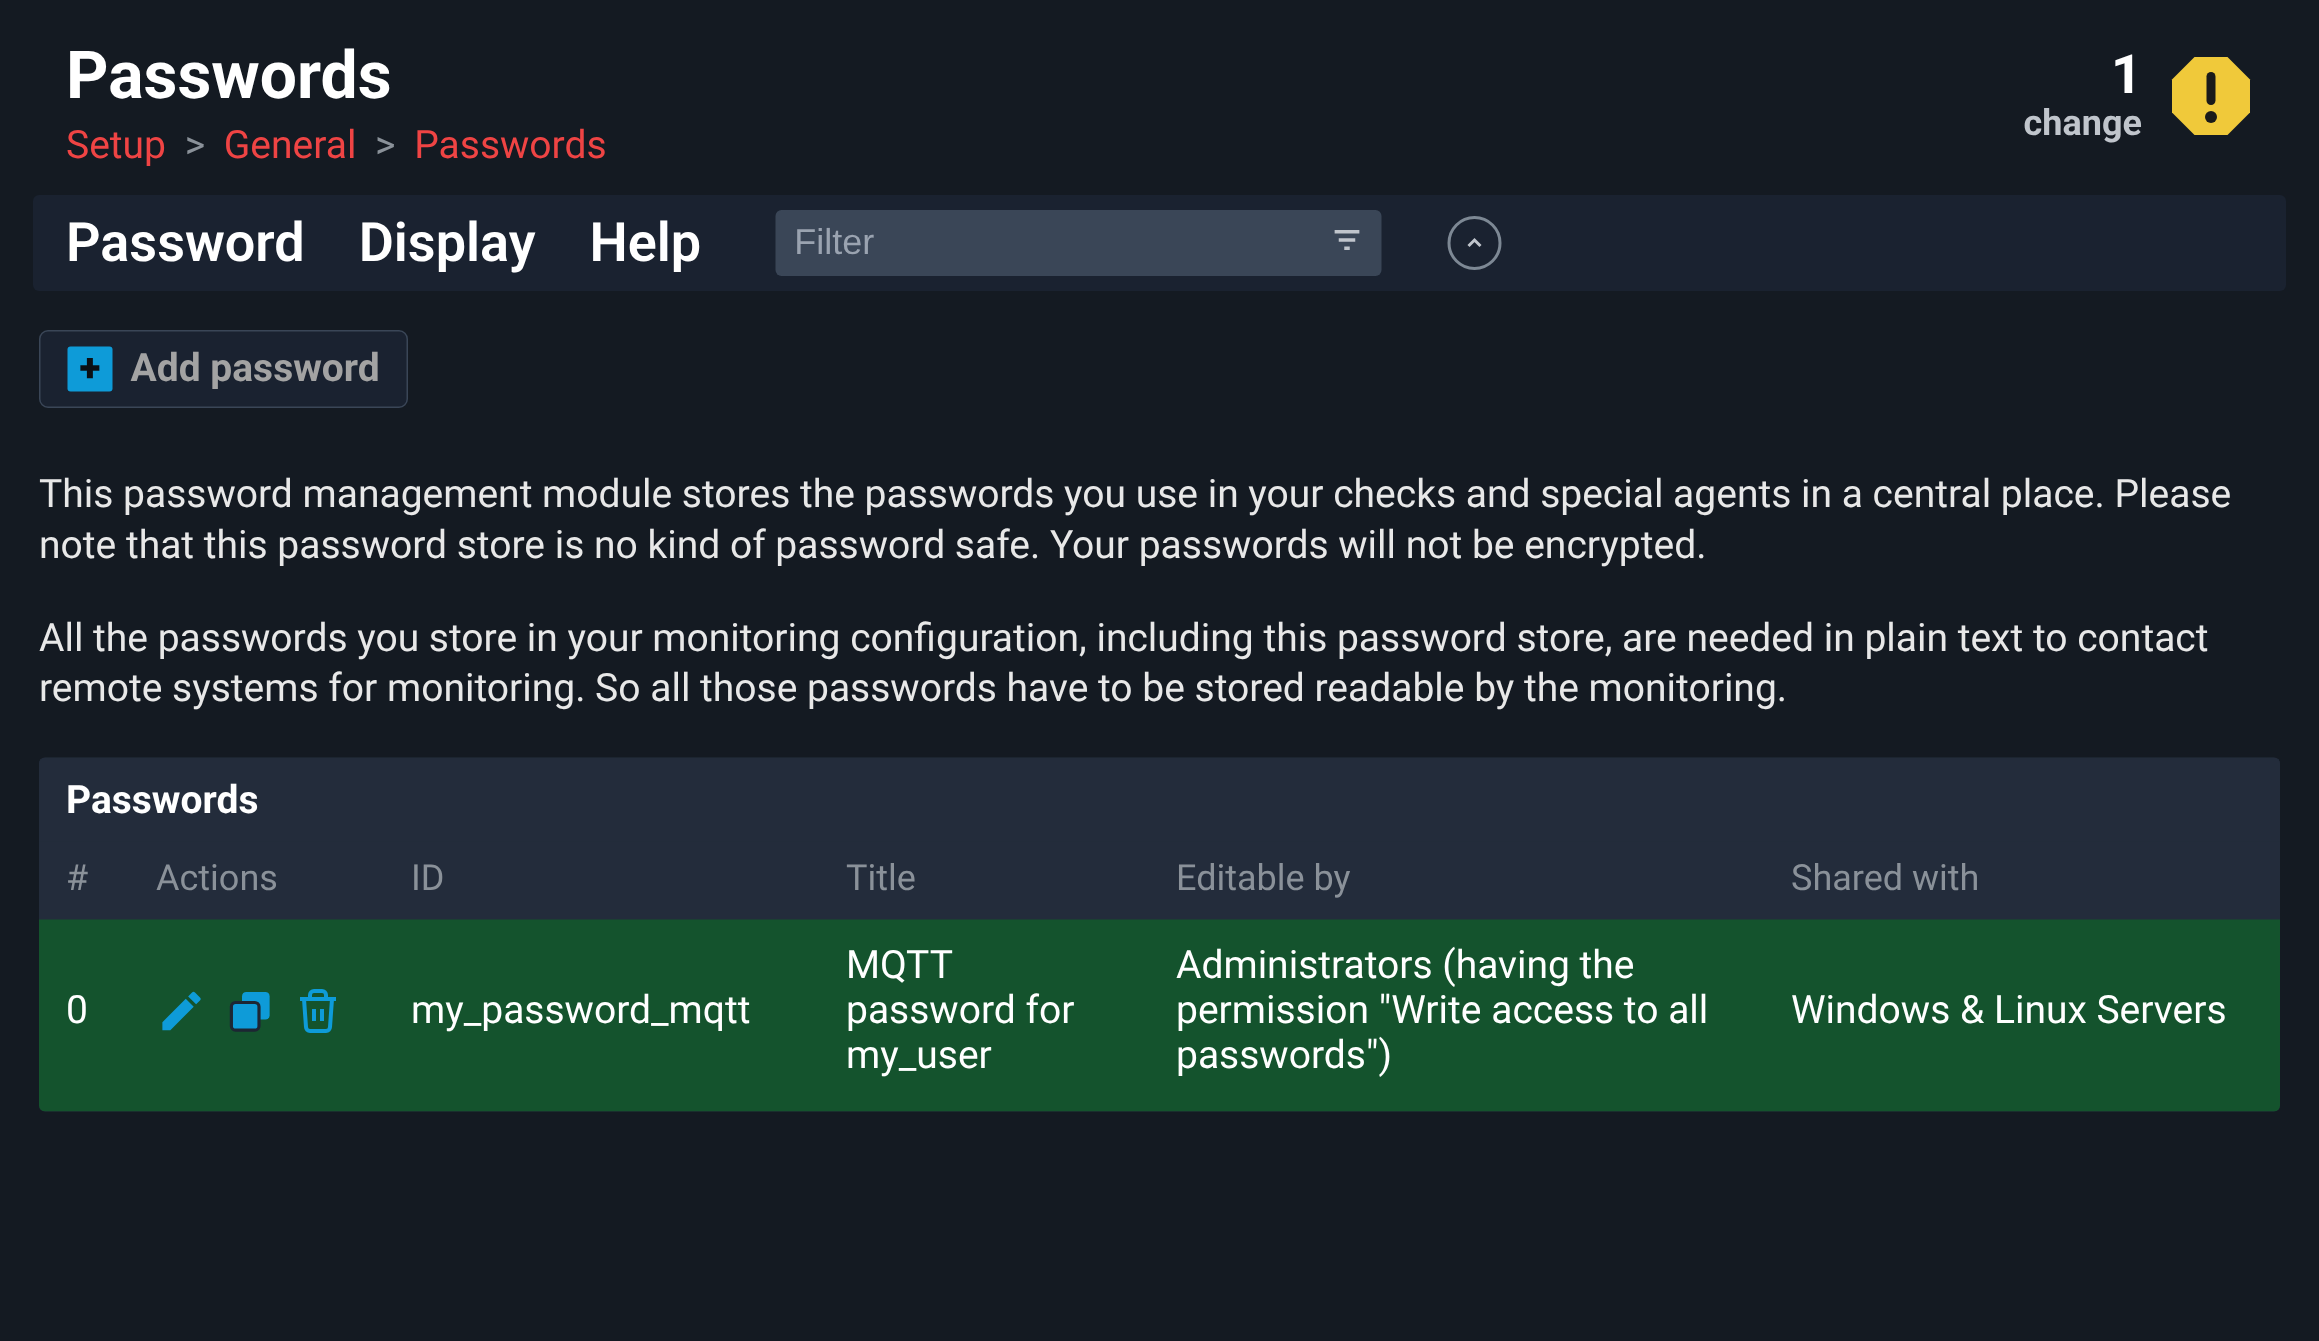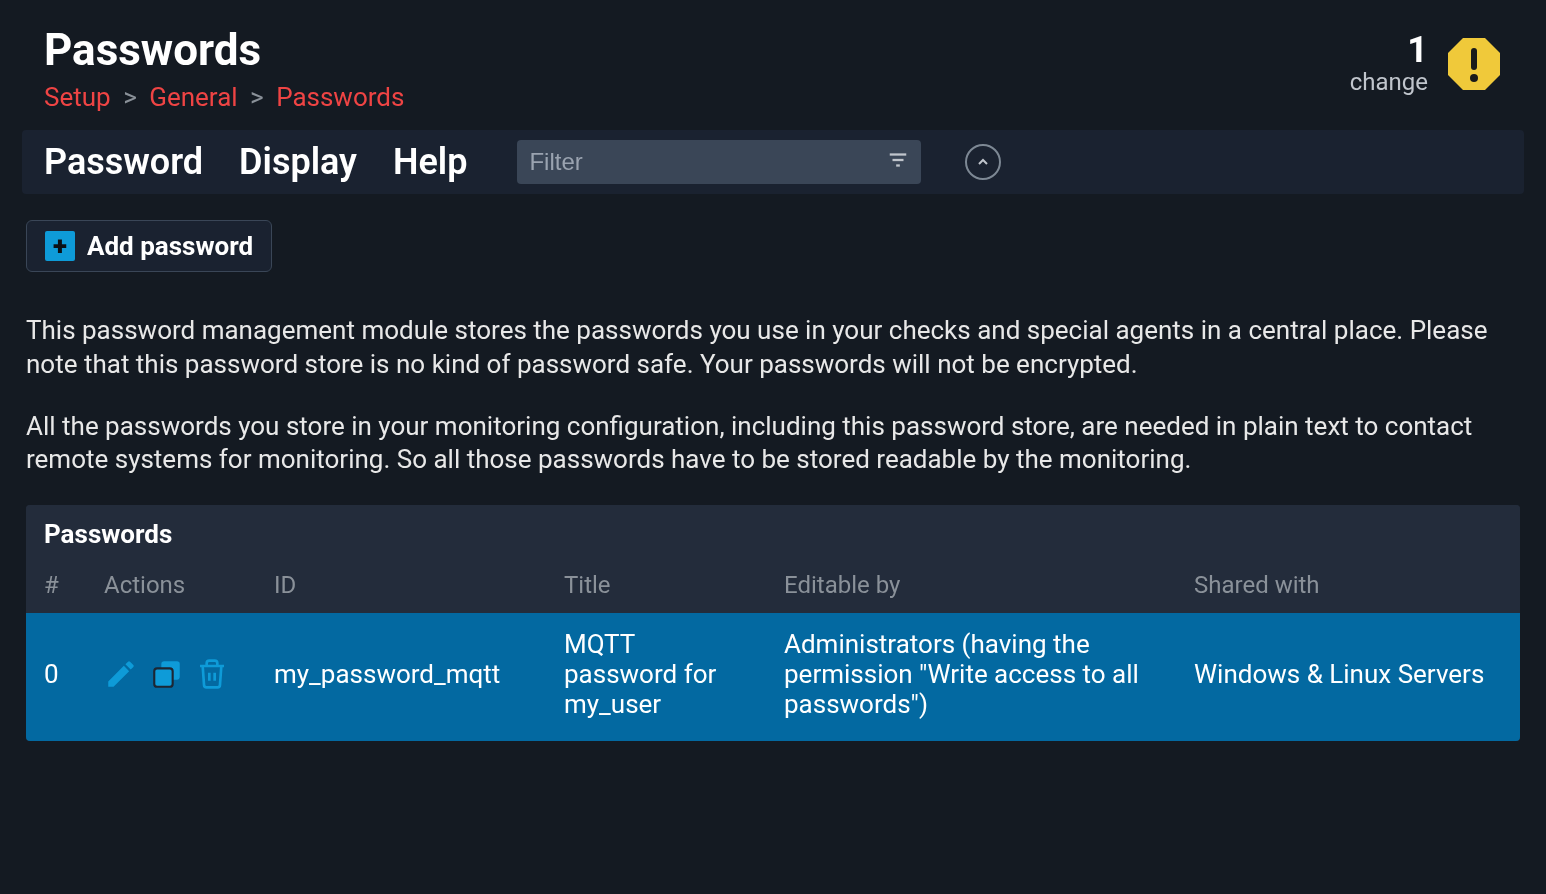--- a/index.html
+++ b/index.html
@@ -41,20 +41,21 @@
   }
   .changes-count {
     font-size: 36px;
     font-weight: 700;
     color: #ffffff;
     line-height: 1;
   }
   .changes-label {
     font-size: 24px;
     color: #c0c5cc;
+    font-weight: bold;
   }
   .octagon-badge {
     width: 56px;
     height: 56px;
     position: relative;
   }
   .octagon-badge svg { width: 56px; height: 56px; }
 
   .menubar {
     margin: 18px 22px 0 22px;
@@ -125,21 +126,21 @@
     align-items: center;
     justify-content: center;
     font-size: 26px;
     font-weight: 900;
     color: #0b1015;
     border-radius: 2px;
   }
   .add-label {
     font-size: 26px;
     font-weight: 700;
-    color: #ffffff;
+    color: #a3a3a3;
   }
 
   .description {
     padding: 42px 26px 0 26px;
     font-size: 26px;
     line-height: 1.3;
     color: #e8e8e8;
   }
   .description p { margin-bottom: 28px; }
 
@@ -165,21 +166,21 @@
     font-size: 24px;
     font-weight: 400;
     color: #8a9199;
     padding: 10px 18px 14px 18px;
     background: #232c3b;
   }
   tbody td {
     font-size: 26px;
     color: #ffffff;
     padding: 16px 18px 22px 18px;
-    background: #0369a1;
+    background: #14532d;
     vertical-align: middle;
   }
   .col-num { width: 60px; }
   .col-actions { width: 170px; }
   .col-id { width: 290px; }
   .col-title { width: 220px; }
   .col-editable { width: 410px; }
   .col-shared { }
   .actions-cell {
     display: flex;

